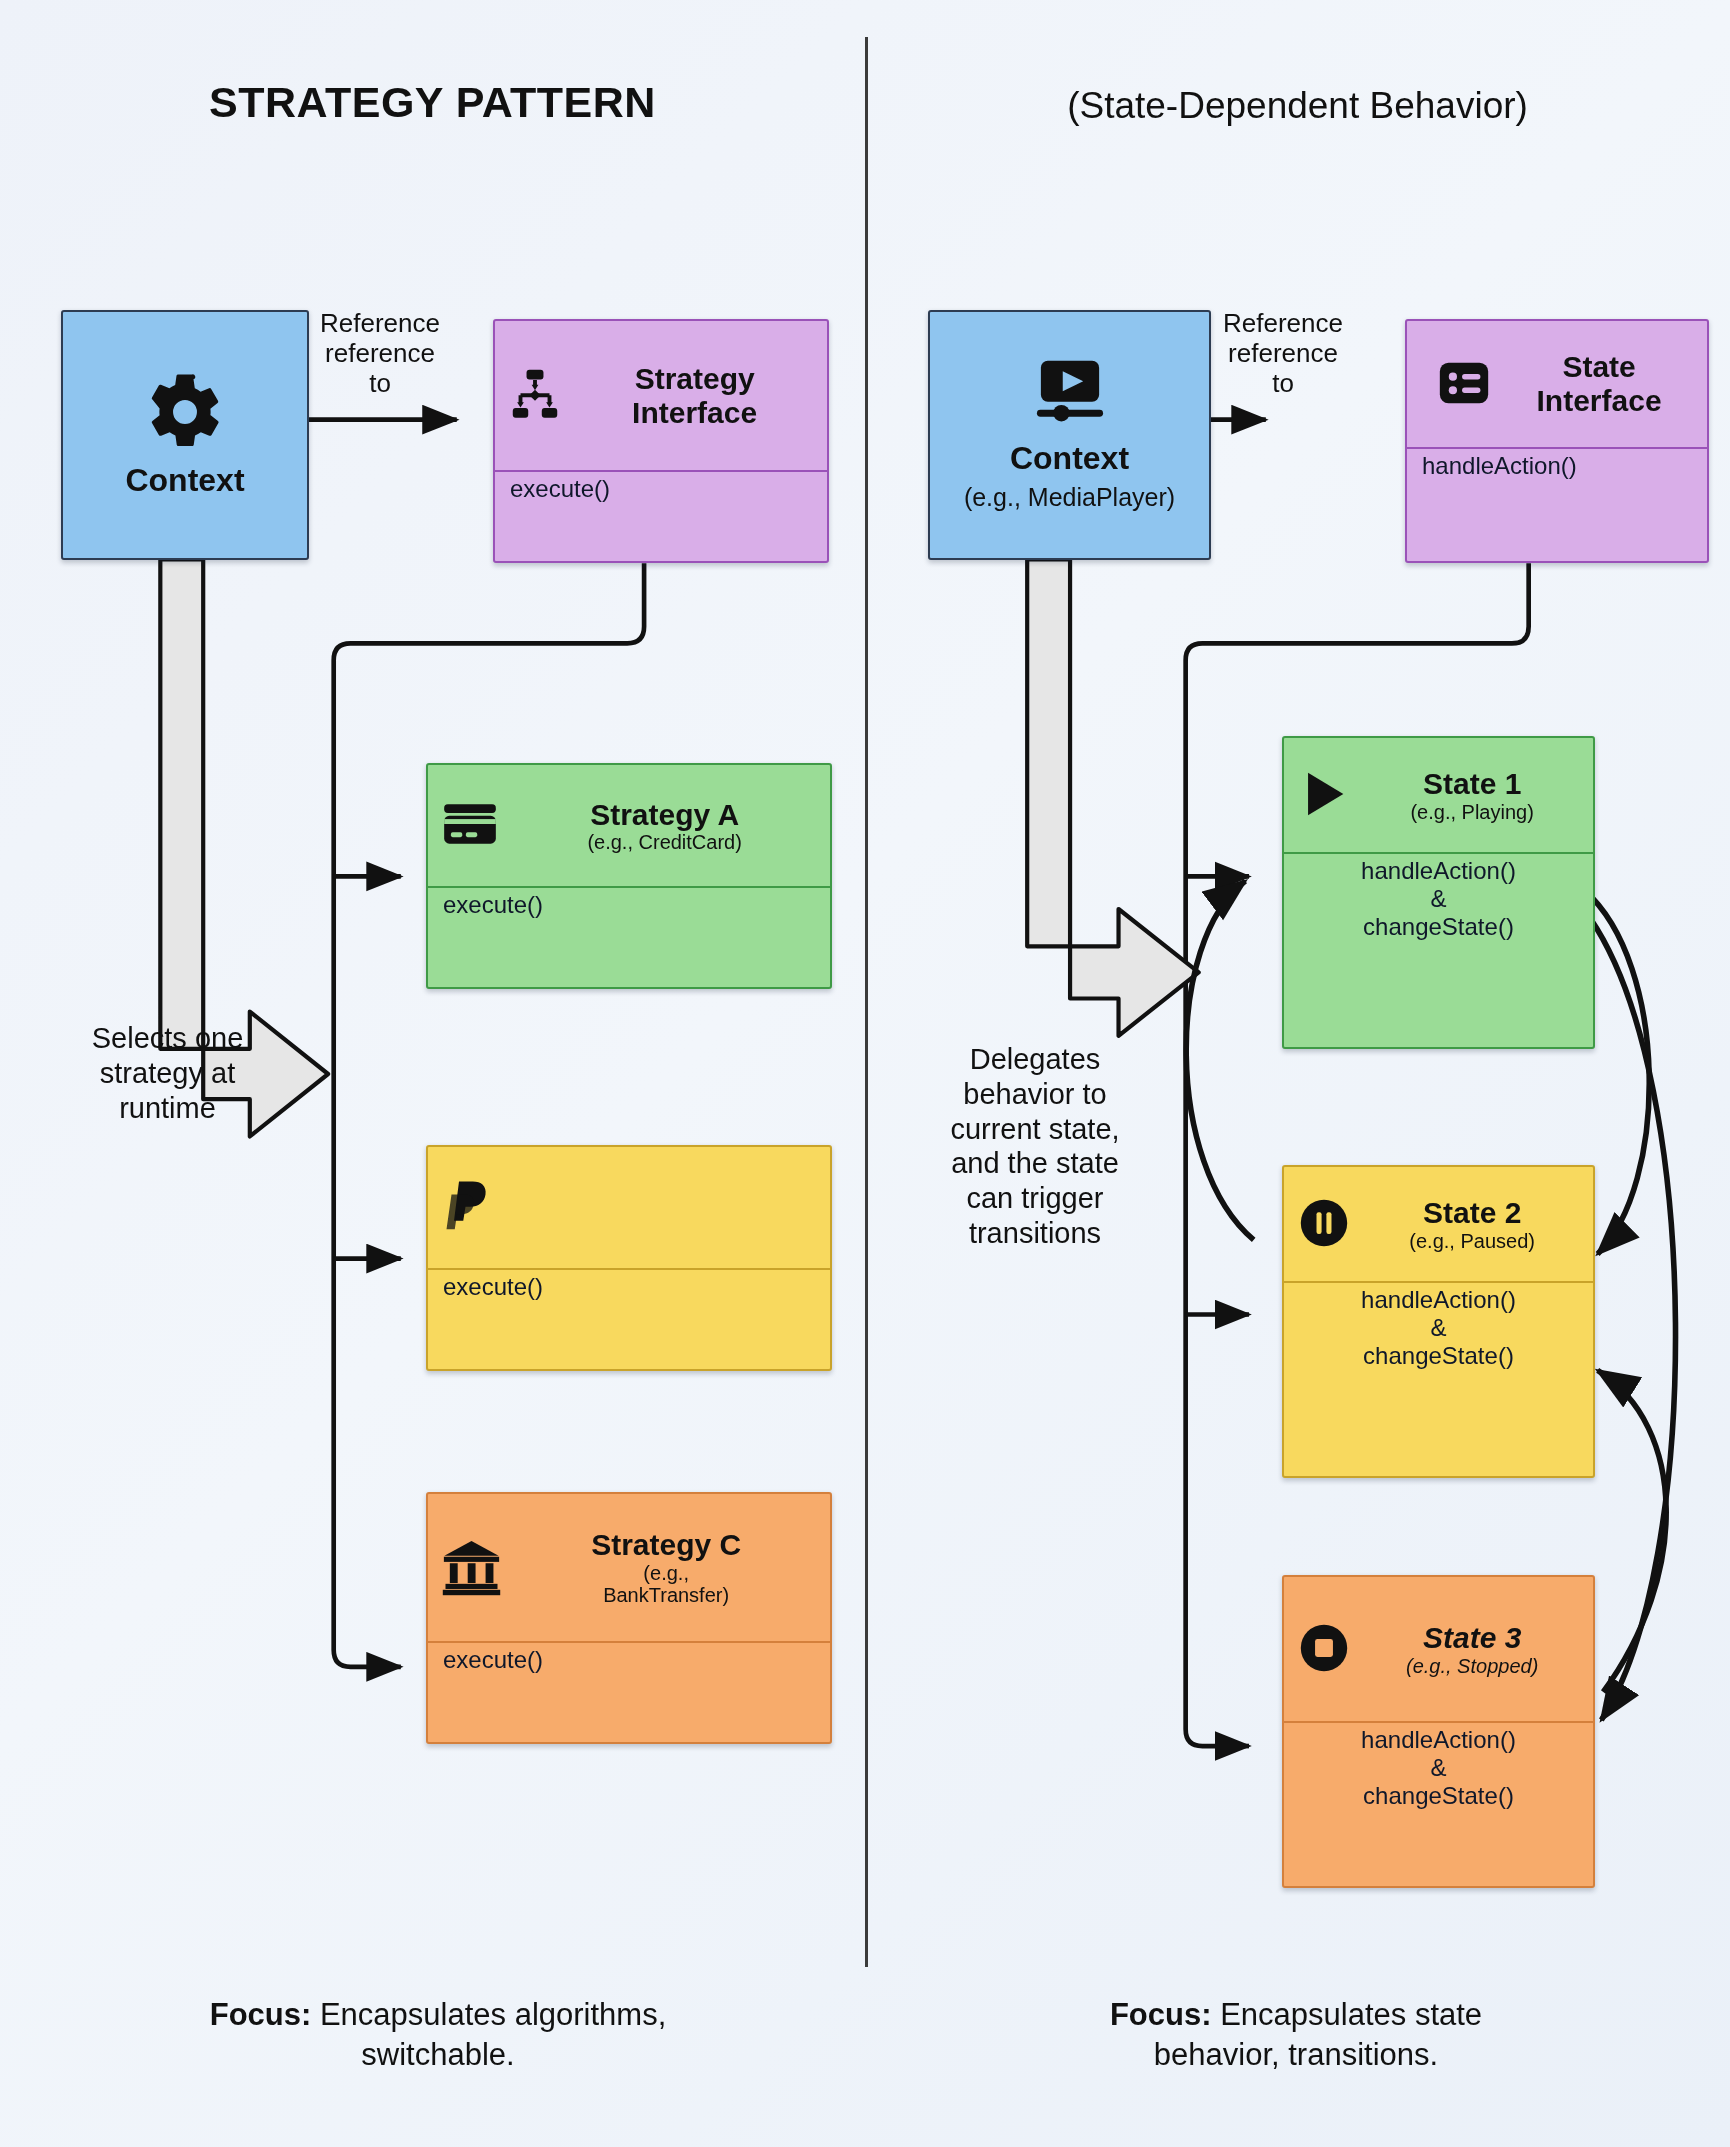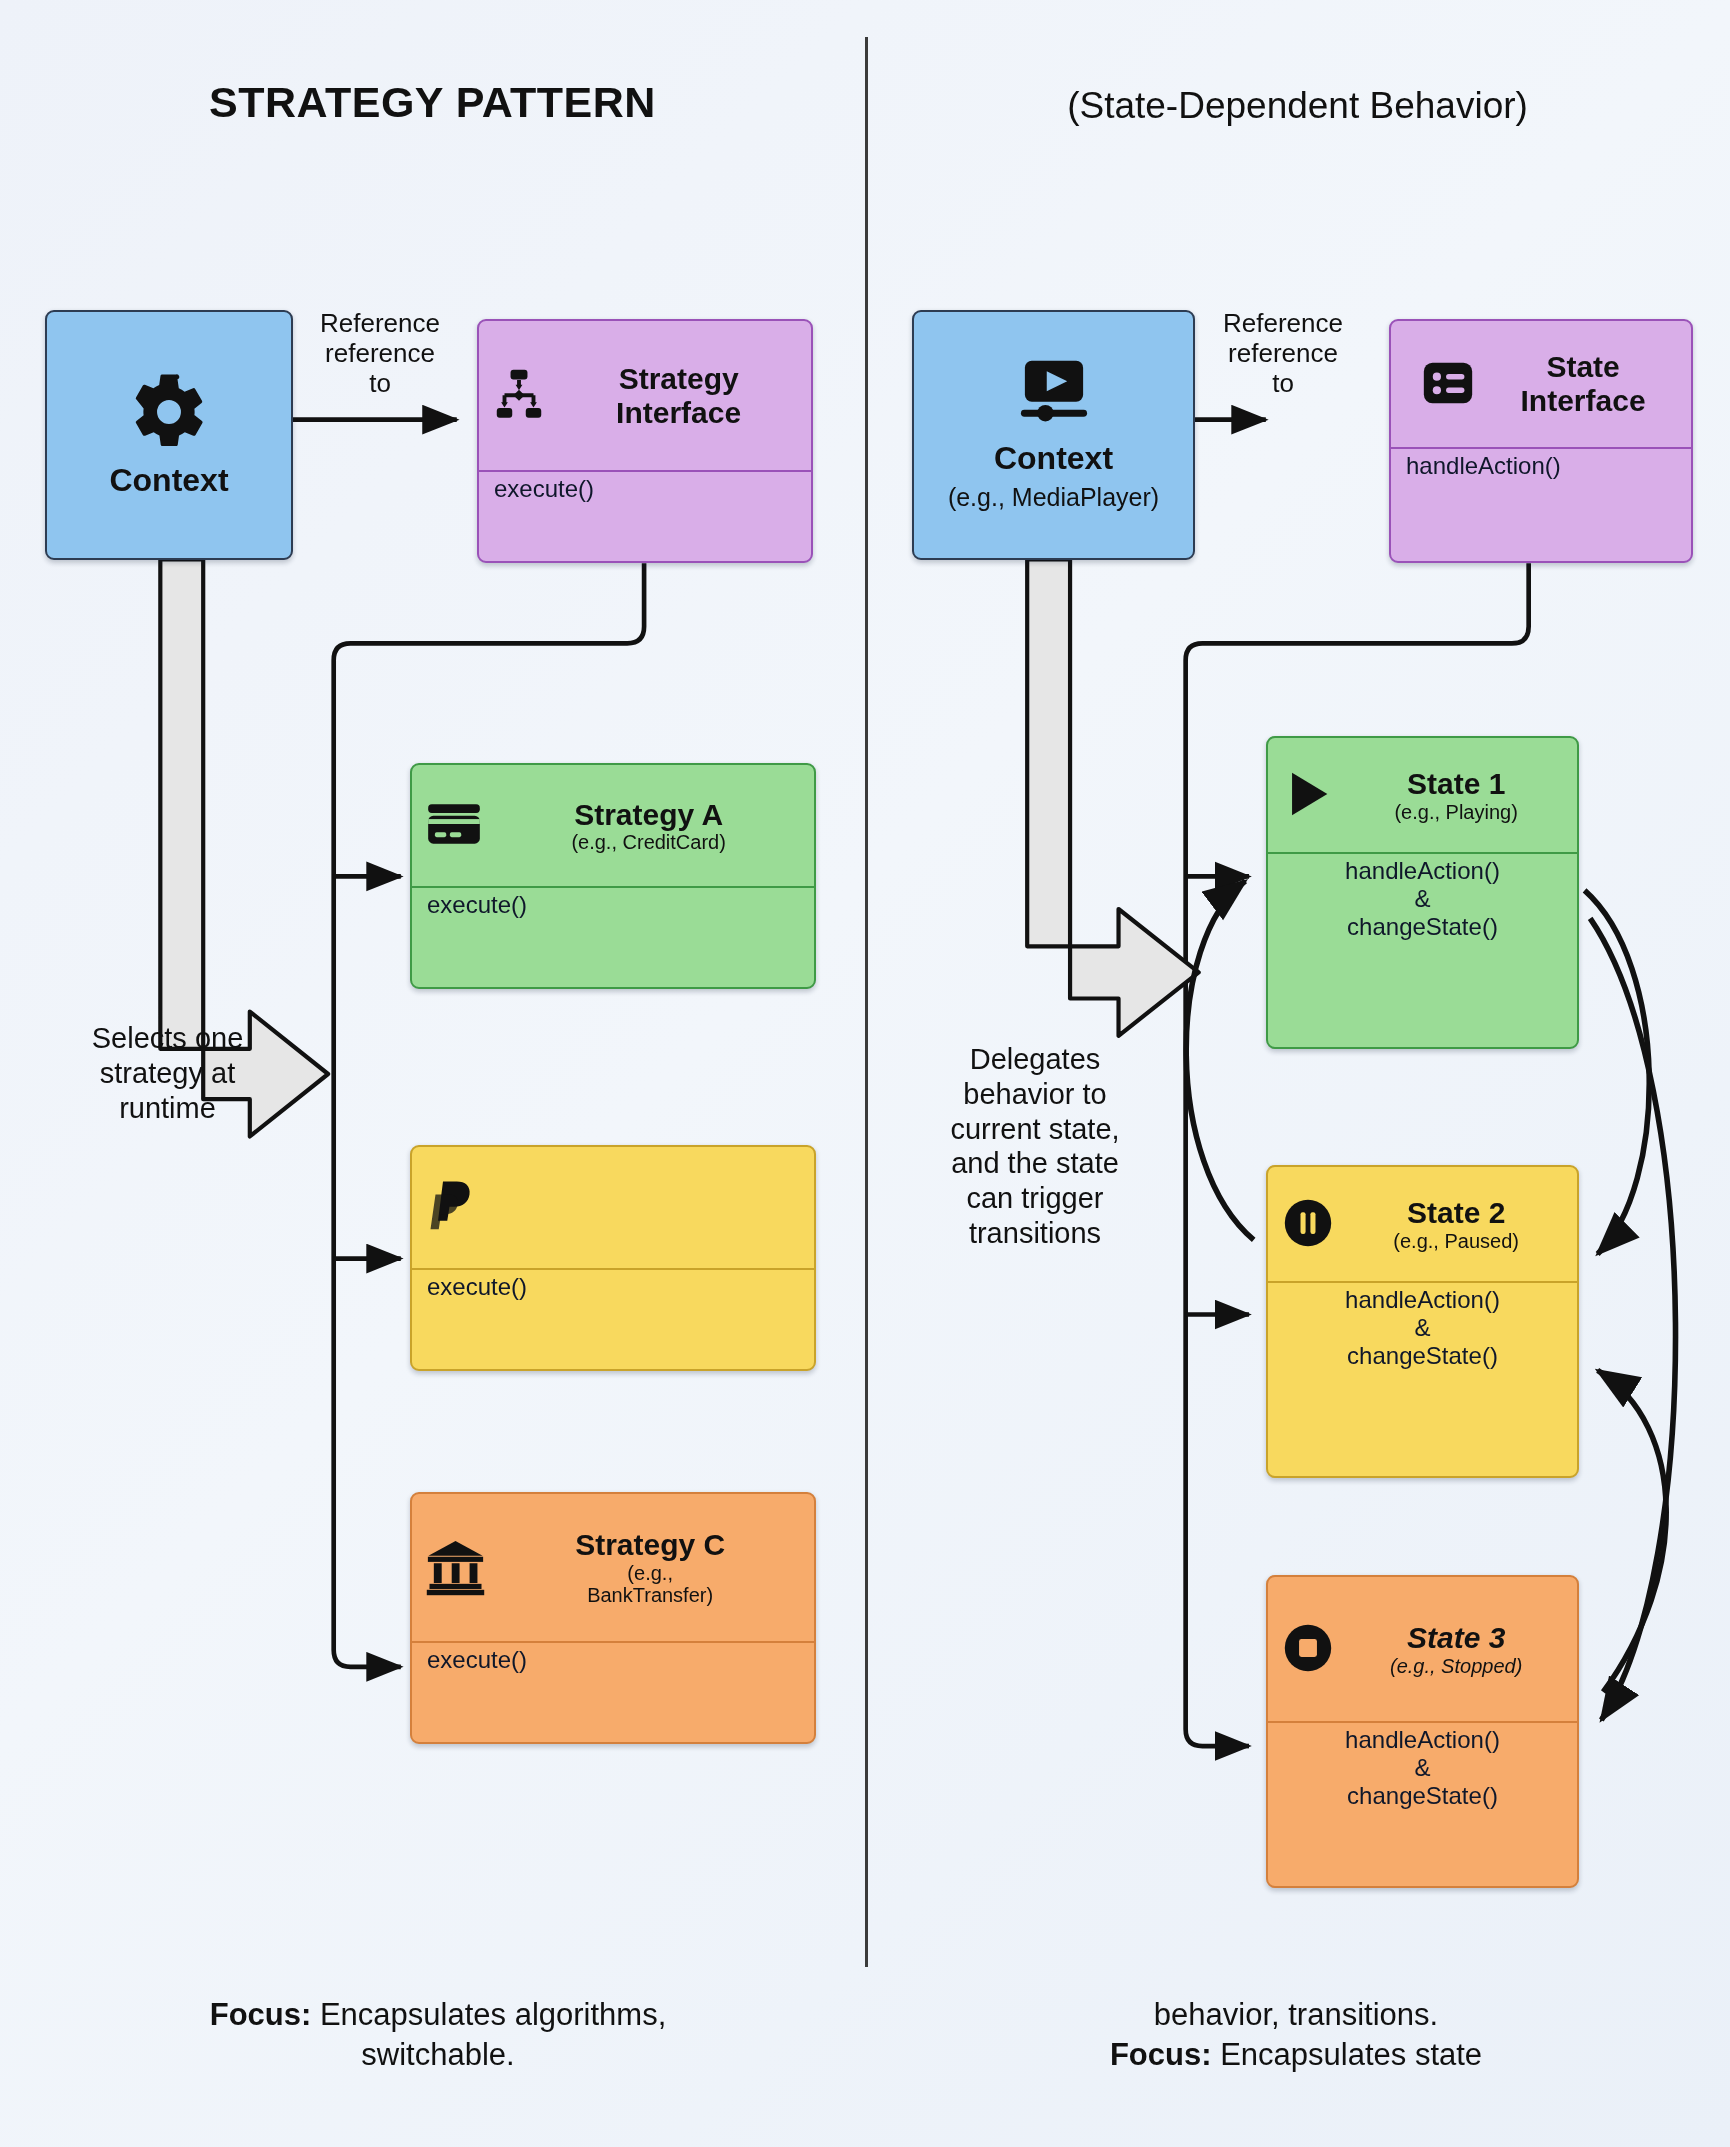--- a/index.html
+++ b/index.html
@@ -11,22 +11,22 @@
     position:relative;
   }
   #root{position:absolute;inset:0;background:linear-gradient(135deg,#eef2f9 0%,#f2f6fb 45%,#eaf0f8 100%);}
   
   .title-block{position:absolute;text-align:center;}
   .title-main{font-size:43px;font-weight:bold;color:#111;letter-spacing:0.5px;line-height:1.12;}
   .title-sub{font-size:37px;color:#111;line-height:1.2;margin-top:5.6px;}
   
   .divider{position:absolute;left:865px;top:37px;width:2.8px;height:1930px;background:#3b3b3b;}
   
-  .node{position:absolute;border-radius:9px;border:2.3px solid;box-sizing:border-box;
-        box-shadow:0 2.8px 5.6px rgba(20,30,55,.22);overflow:hidden;}
+  .node{position:absolute;border-radius:3px;border:2.3px solid;box-sizing:border-box;
+        box-shadow:0 2.8px 5.6px rgba(20,30,55,.22);overflow:hidden;margin-left:16px;}
   .node .hdr{display:flex;align-items:center;gap:9.3px;padding:9.3px 11.2px;box-sizing:border-box;}
   .node .hdr .txt{flex:1;text-align:center;line-height:1.12;}
   .node .t1{font-size:30px;font-weight:bold;color:#111;display:block;}
   .node .t2{font-size:20px;color:#111;display:block;}
   .node .sep{height:1.9px;width:100%;}
   .node .body{padding:3px 15px;font-size:24px;color:#0f172a;box-sizing:border-box;}
   .node .body.ctr{text-align:center;line-height:1.16;}
   
   .c-blue{background:#8fc5ef;border-color:#2d3c52;}
   .c-purple{background:#d9aee8;border-color:#9a52b8;}
@@ -319,18 +319,18 @@
       <div>changeState()</div>
     </div>
   </div>
 
   <div class="footer" style="left:28px;top:1995px;width:820px;">
     <div><b>Focus:</b><span> Encapsulates algorithms,</span></div>
     <div>switchable.</div>
   </div>
 
   <div class="footer" style="left:886px;top:1995px;width:820px;">
+    <div><b>Focus:</b><span> Encapsulates state</span></div>
     <div>behavior, transitions.</div>
-    <div><b>Focus:</b><span> Encapsulates state</span></div>
   </div>
 
 </div>
 
 
 </body></html>

